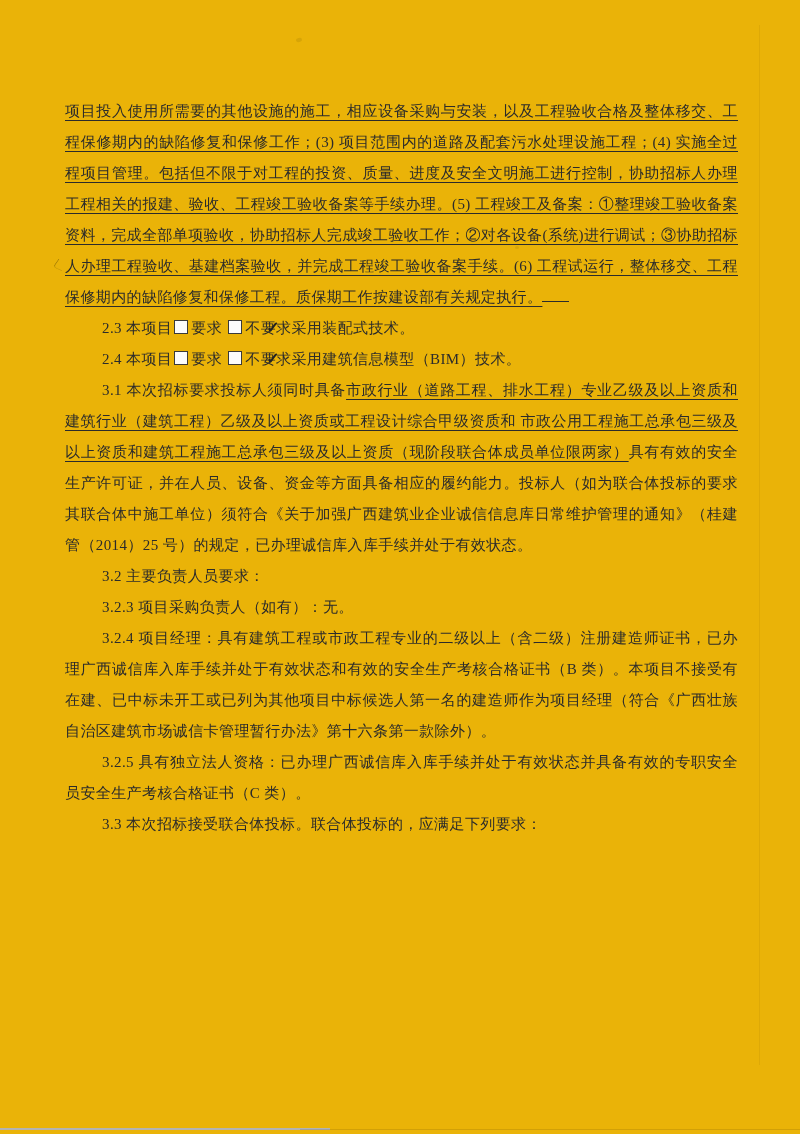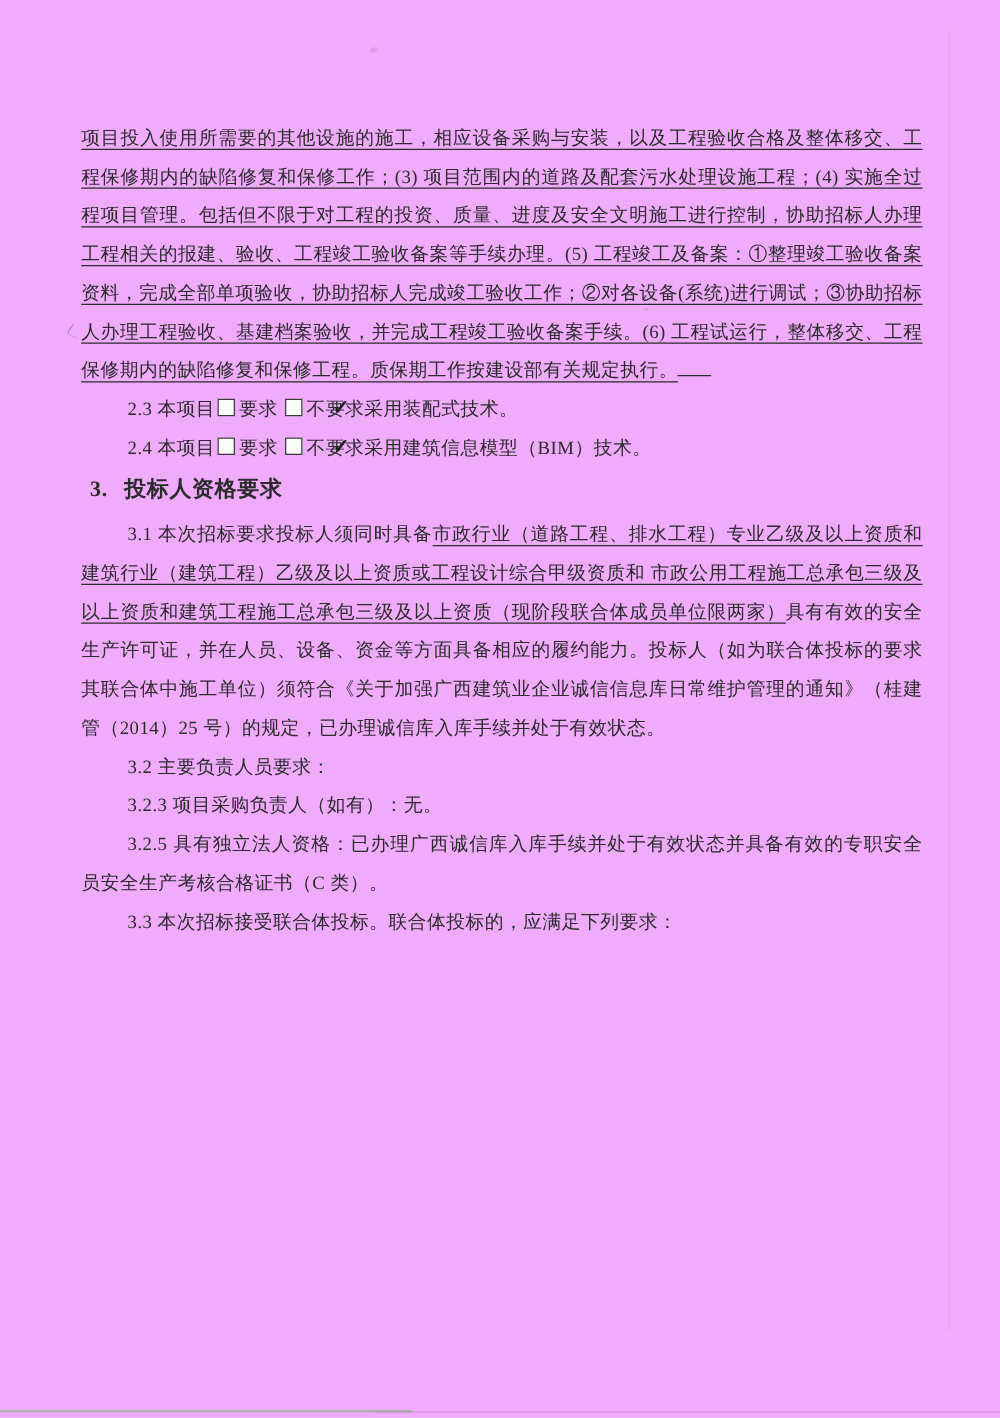--- a/index.html
+++ b/index.html
@@ -5,21 +5,21 @@
   html,body{margin:0;padding:0;}
   body{
     width:800px;height:1134px;
     background:#f6f6f4;
     font-family:"Liberation Serif","DejaVu Serif",serif;
     position:relative;
     overflow:hidden;
   }
   .page{
     position:absolute;left:0;top:0;width:800px;height:1134px;
-    background:#f0abfc;
+    background:#eab308;
   }
   .content{
     position:absolute;
     left:65px;top:96px;width:673px;
     color:#2b2b2b;
     font-size:15px;
     line-height:31px;
     letter-spacing:0.4px;
   }
   .para{
@@ -98,24 +98,24 @@
   }
 </style>
 </head>
 <body>
 
 <div class="page">
   <div class="content" id="doc">
       <div class="para"><span class="run u">项目投入使用所需要的其他设施的施工，相应设备采购与安装，以及工程验收合格及整体移交、工程保修期内的缺陷修复和保修工作；(3) 项目范围内的道路及配套污水处理设施工程；(4) 实施全过程项目管理。包括但不限于对工程的投资、质量、进度及安全文明施工进行控制，协助招标人办理工程相关的报建、验收、工程竣工验收备案等手续办理。(5) 工程竣工及备案：①整理竣工验收备案资料，完成全部单项验收，协助招标人完成竣工验收工作；②对各设备(系统)进行调试；③协助招标人办理工程验收、基建档案验收，并完成工程竣工验收备案手续。(6) 工程试运行，整体移交、工程保修期内的缺陷修复和保修工程。质保期工作按建设部有关规定执行。</span><span class="u-tail"></span></div>
       <div class="para indent"><span class="run">2.3 本项目</span><span class="checkbox"></span><span class="run">要求 </span><span class="checkbox checked"></span><span class="run">不要求采用装配式技术。</span></div>
       <div class="para indent"><span class="run">2.4 本项目</span><span class="checkbox"></span><span class="run">要求 </span><span class="checkbox checked"></span><span class="run">不要求采用建筑信息模型（BIM）技术。</span></div>
-      <div class="para heading"><span class="run b">3.</span><span class="run b">投标人资格要求</span></div>
       <div class="para indent"><span class="run">3.1 本次招标要求投标人须同时具备</span><span class="run u">市政行业（道路工程、排水工程）专业乙级及以上资质和建筑行业（建筑工程）乙级及以上资质或工程设计综合甲级资质和 市政公用工程施工总承包三级及以上资质和建筑工程施工总承包三级及以上资质（现阶段联合体成员单位限两家）</span><span class="run">具有有效的安全生产许可证，并在人员、设备、资金等方面具备相应的履约能力。投标人（如为联合体投标的要求其联合体中施工单位）须符合《关于加强广西建筑业企业诚信信息库日常维护管理的通知》（桂建管（2014）25 号）的规定，已办理诚信库入库手续并处于有效状态。</span></div>
       <div class="para indent"><span class="run">3.2 主要负责人员要求：</span></div>
       <div class="para indent"><span class="run">3.2.3 项目采购负责人（如有）：无。</span></div>
+      <div class="para indent"><span class="run">3.2.4 项目经理：具有建筑工程或市政工程专业的二级以上（含二级）注册建造师证书，已办理广西诚信库入库手续并处于有效状态和有效的安全生产考核合格证书（B 类）。本项目不接受有在建、已中标未开工或已列为其他项目中标候选人第一名的建造师作为项目经理（符合《广西壮族自治区建筑市场诚信卡管理暂行办法》第十六条第一款除外）。</span></div>
       <div class="para indent"><span class="run">3.2.5 具有独立法人资格：已办理广西诚信库入库手续并处于有效状态并具备有效的专职安全员安全生产考核合格证书（C 类）。</span></div>
       <div class="para indent"><span class="run">3.3 本次招标接受联合体投标。联合体投标的，应满足下列要求：</span></div>
     </div>
   <div class="edge-shadow-right"></div>
   <div class="edge-line-bottom-strong"></div>
   <div class="edge-line-bottom-faint"></div>
   <div class="pencil-mark"></div>
   <div class="smudge-top"></div>
   <div class="smudge-mid"></div>
 </div>

